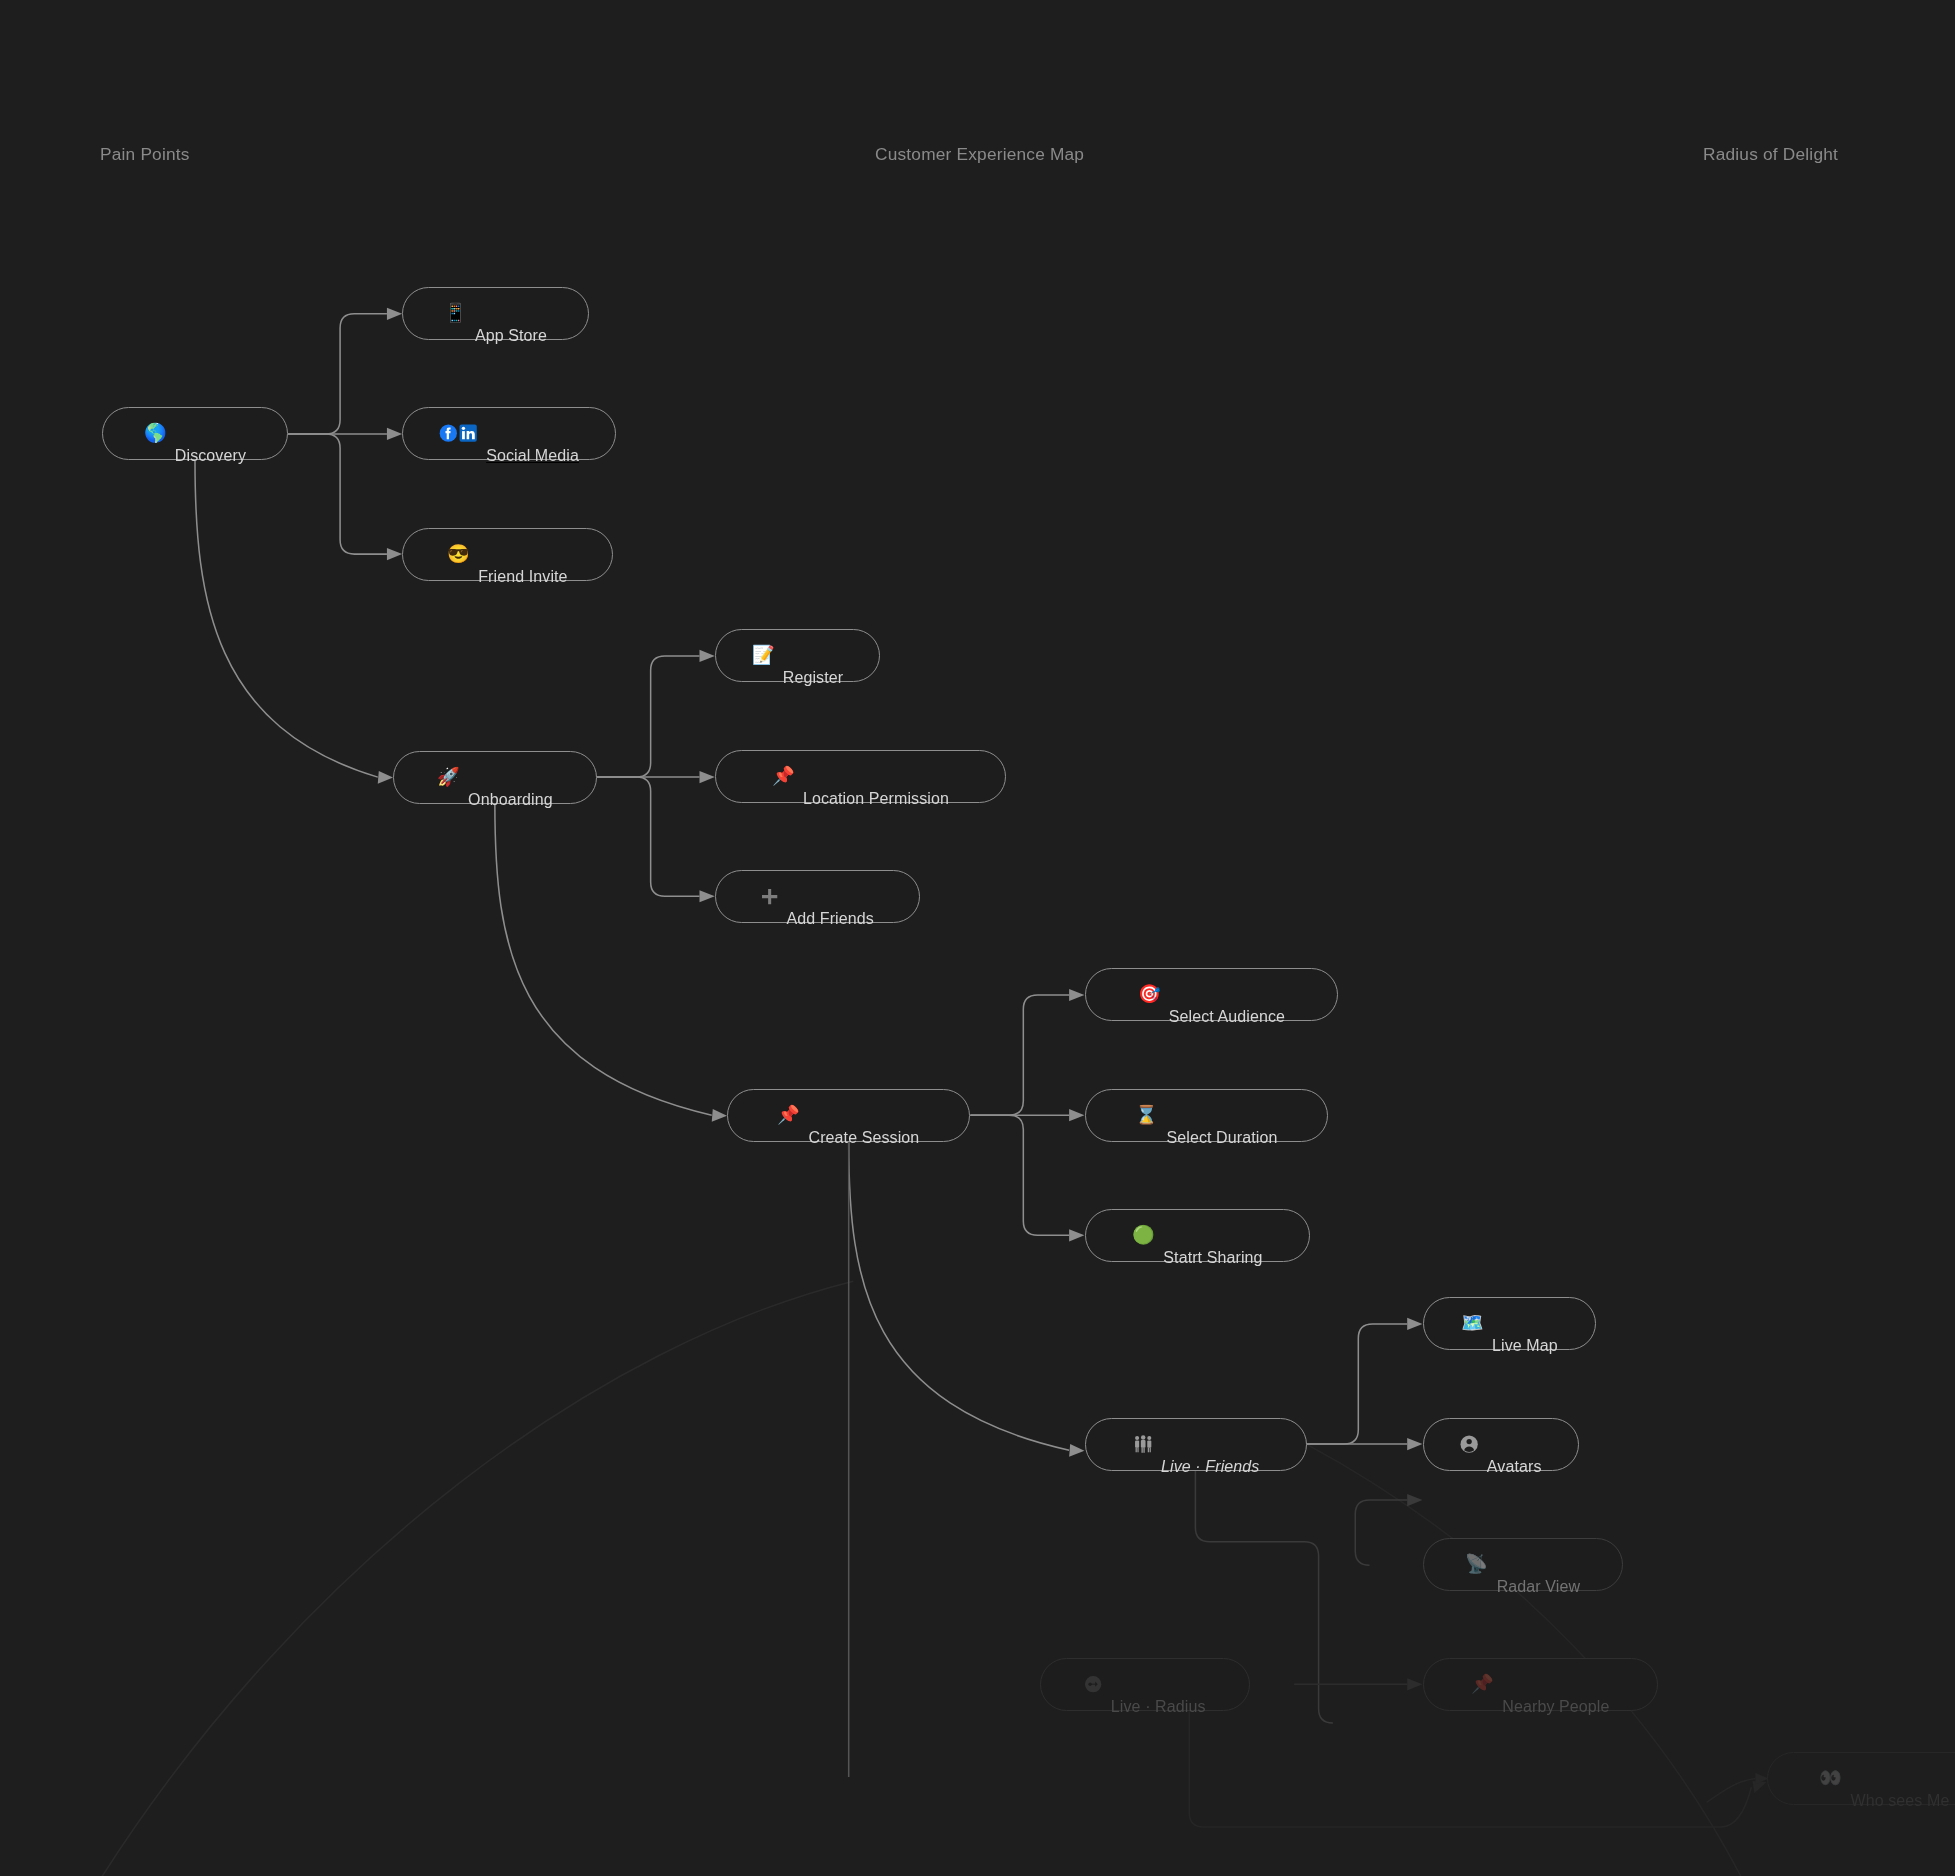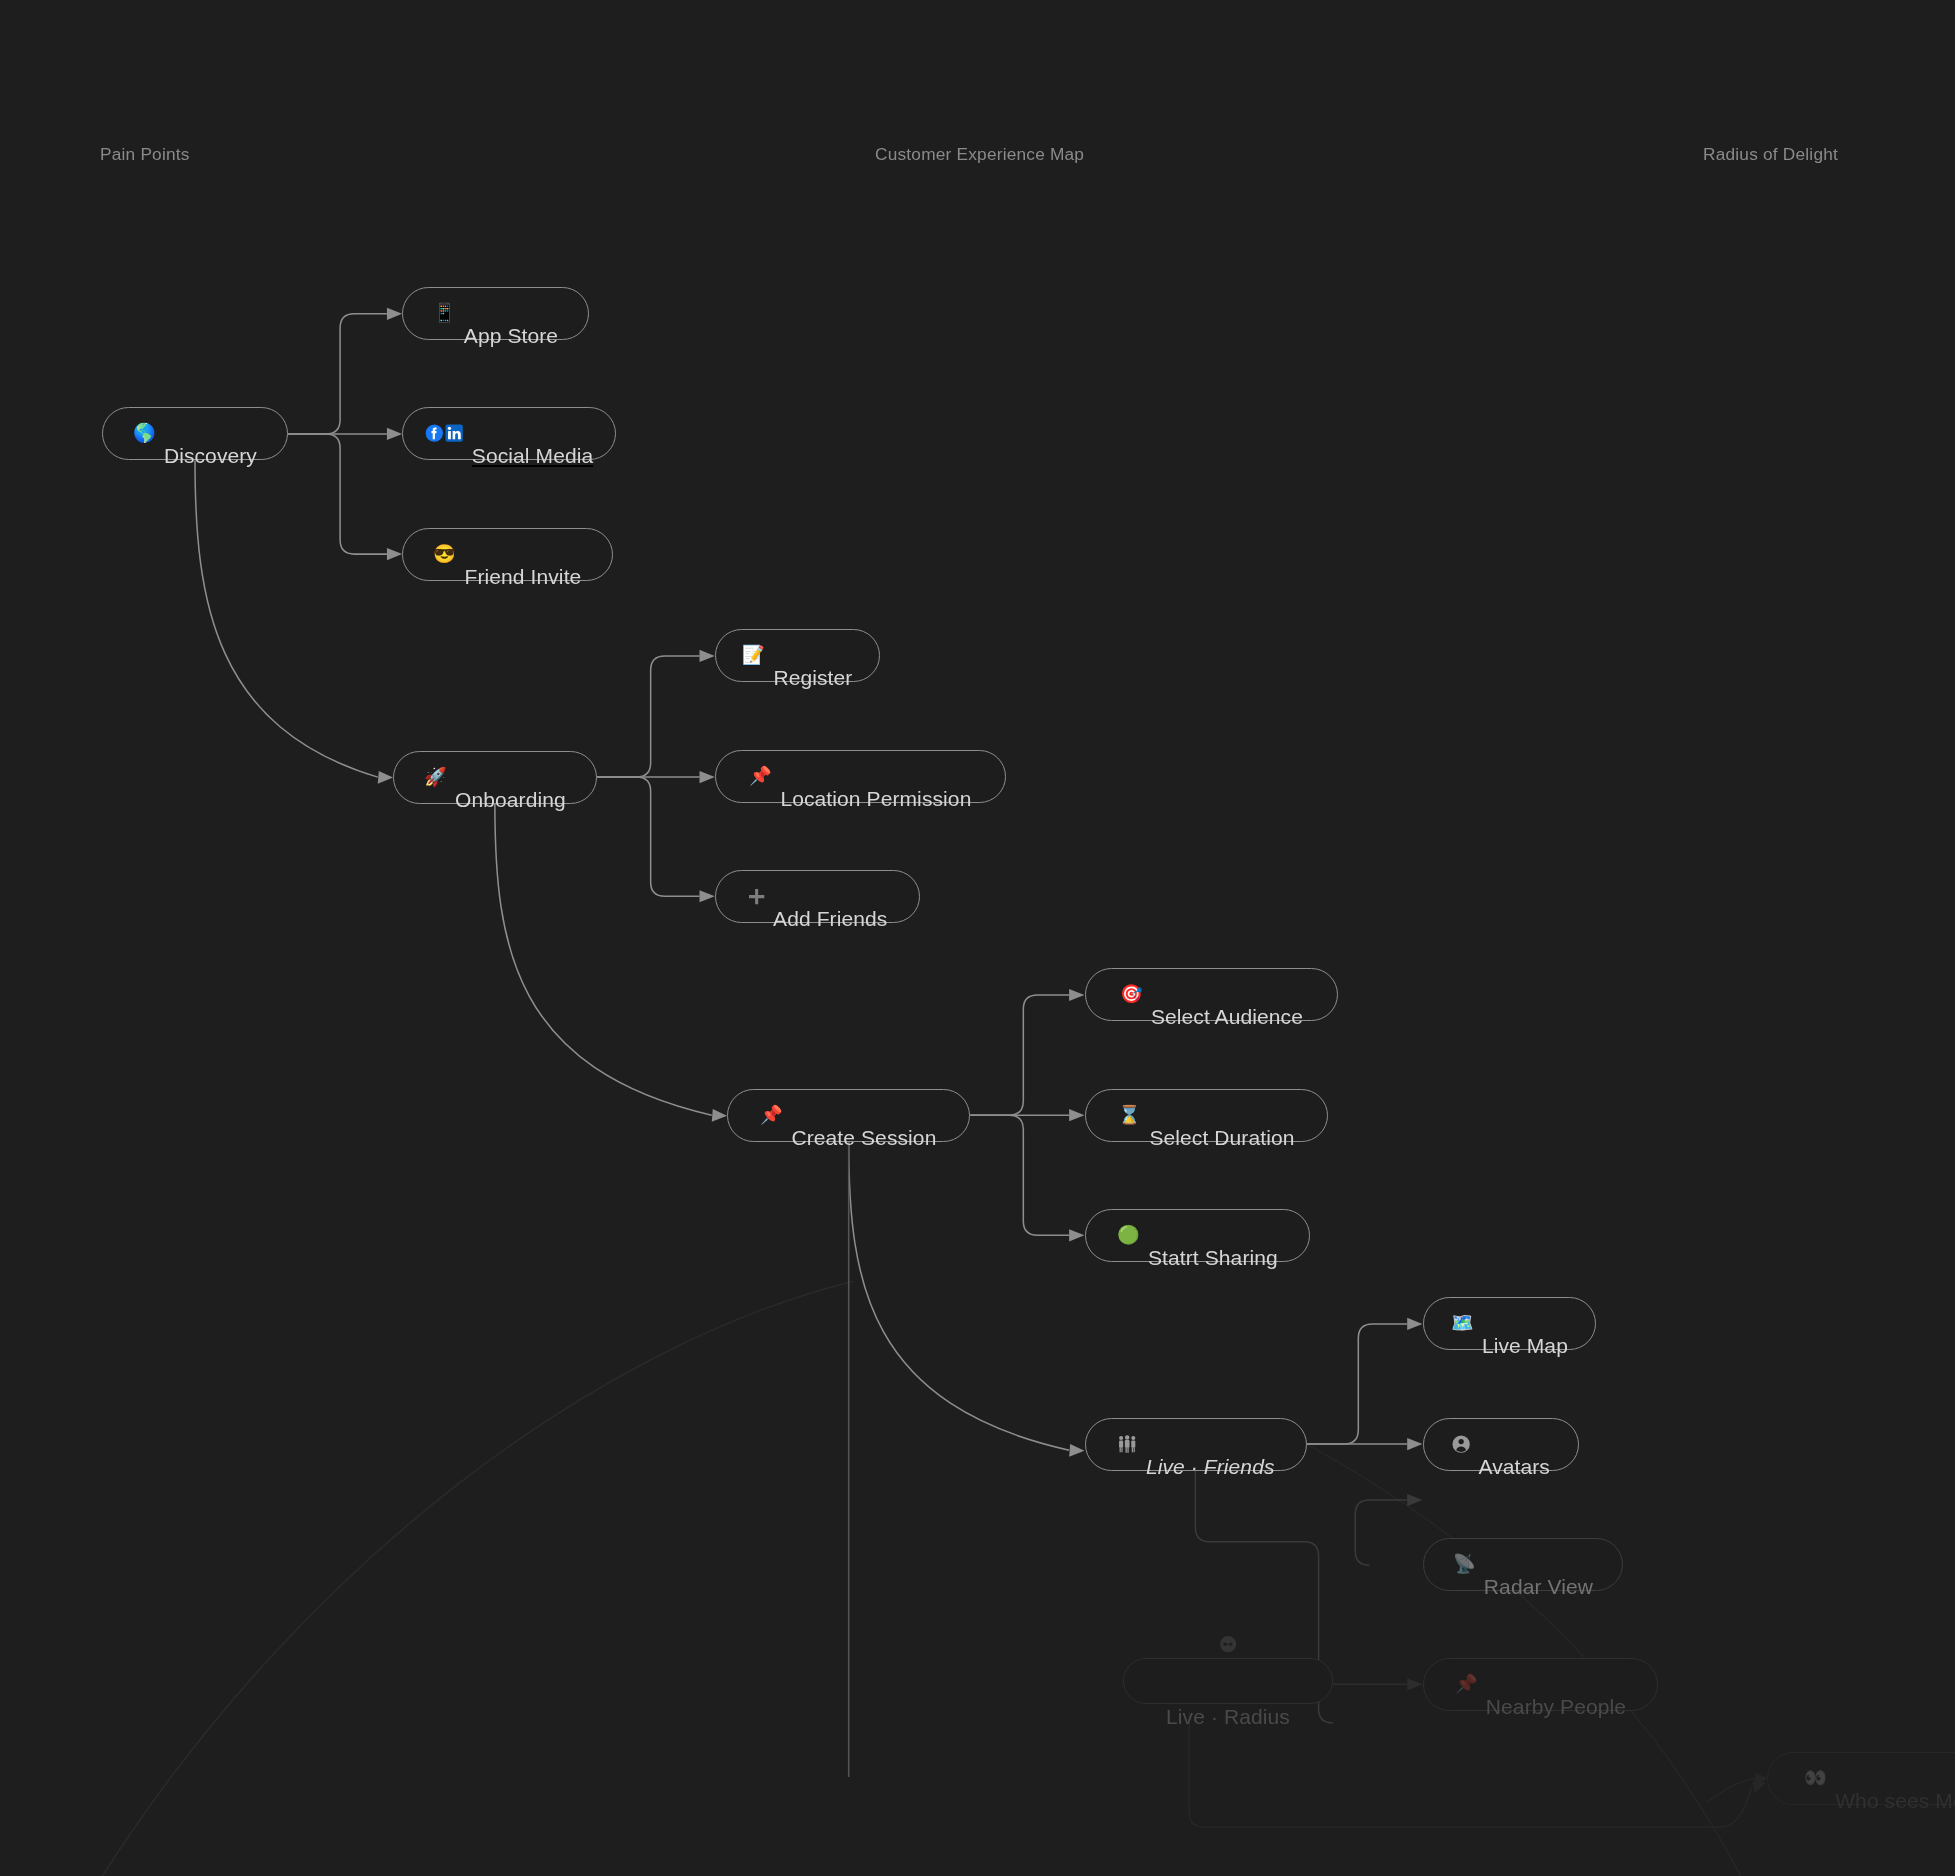--- a/index.html
+++ b/index.html
@@ -67,21 +67,21 @@
     justify-content: center;
     gap: 8.1px;
     height: 53px;
     padding: 0 20.4px;
     border-radius: 26.5px;
     background: #1d1d1d;
     border: 1.5px solid #8e8e8e;
     white-space: nowrap;
   }
   .node .node-label {
-    font-size: 21px;
+    font-size: 16px;
     color: #d6d6d6;
     letter-spacing: 0.1px;
     line-height: 1;
     margin-top: 44px;
   }
   .node .node-icon {
     font-size: 18.3px;
     line-height: 1;
     display: inline-flex;
     align-items: center;
@@ -320,21 +320,21 @@
       </svg>
     </span>
     <span class="node-label">Avatars</span>
   </div>
 
   <div class="node f1" id="n-radar-view" style="left: 1423px; top: 1538px; width: 200px; height: 53px;">
     <span class="node-icon">📡</span>
     <span class="node-label">Radar View</span>
   </div>
 
-  <div class="node f2" id="n-live-radius" style="left: 1123px; top: 1658px; width: 210px; height: 46px; flex-direction: column;">
+  <div class="node f2" id="n-live-radius" style="left: 1040px; top: 1658px; width: 210px; height: 53px;">
     <span class="node-icon">
       <svg width="18.3" height="18.3" viewBox="0 0 36 36">
         <circle cx="18" cy="18" r="16" fill="#6d6d6d"></circle>
         <circle cx="12" cy="18" r="3.4" fill="#1d1d1d"></circle>
         <path d="M14 17h10v2H14z" fill="#1d1d1d"></path>
         <path d="M22 13l5 5-5 5z" fill="#1d1d1d"></path>
       </svg>
     </span>
     <span class="node-label">Live · Radius</span>
   </div>

